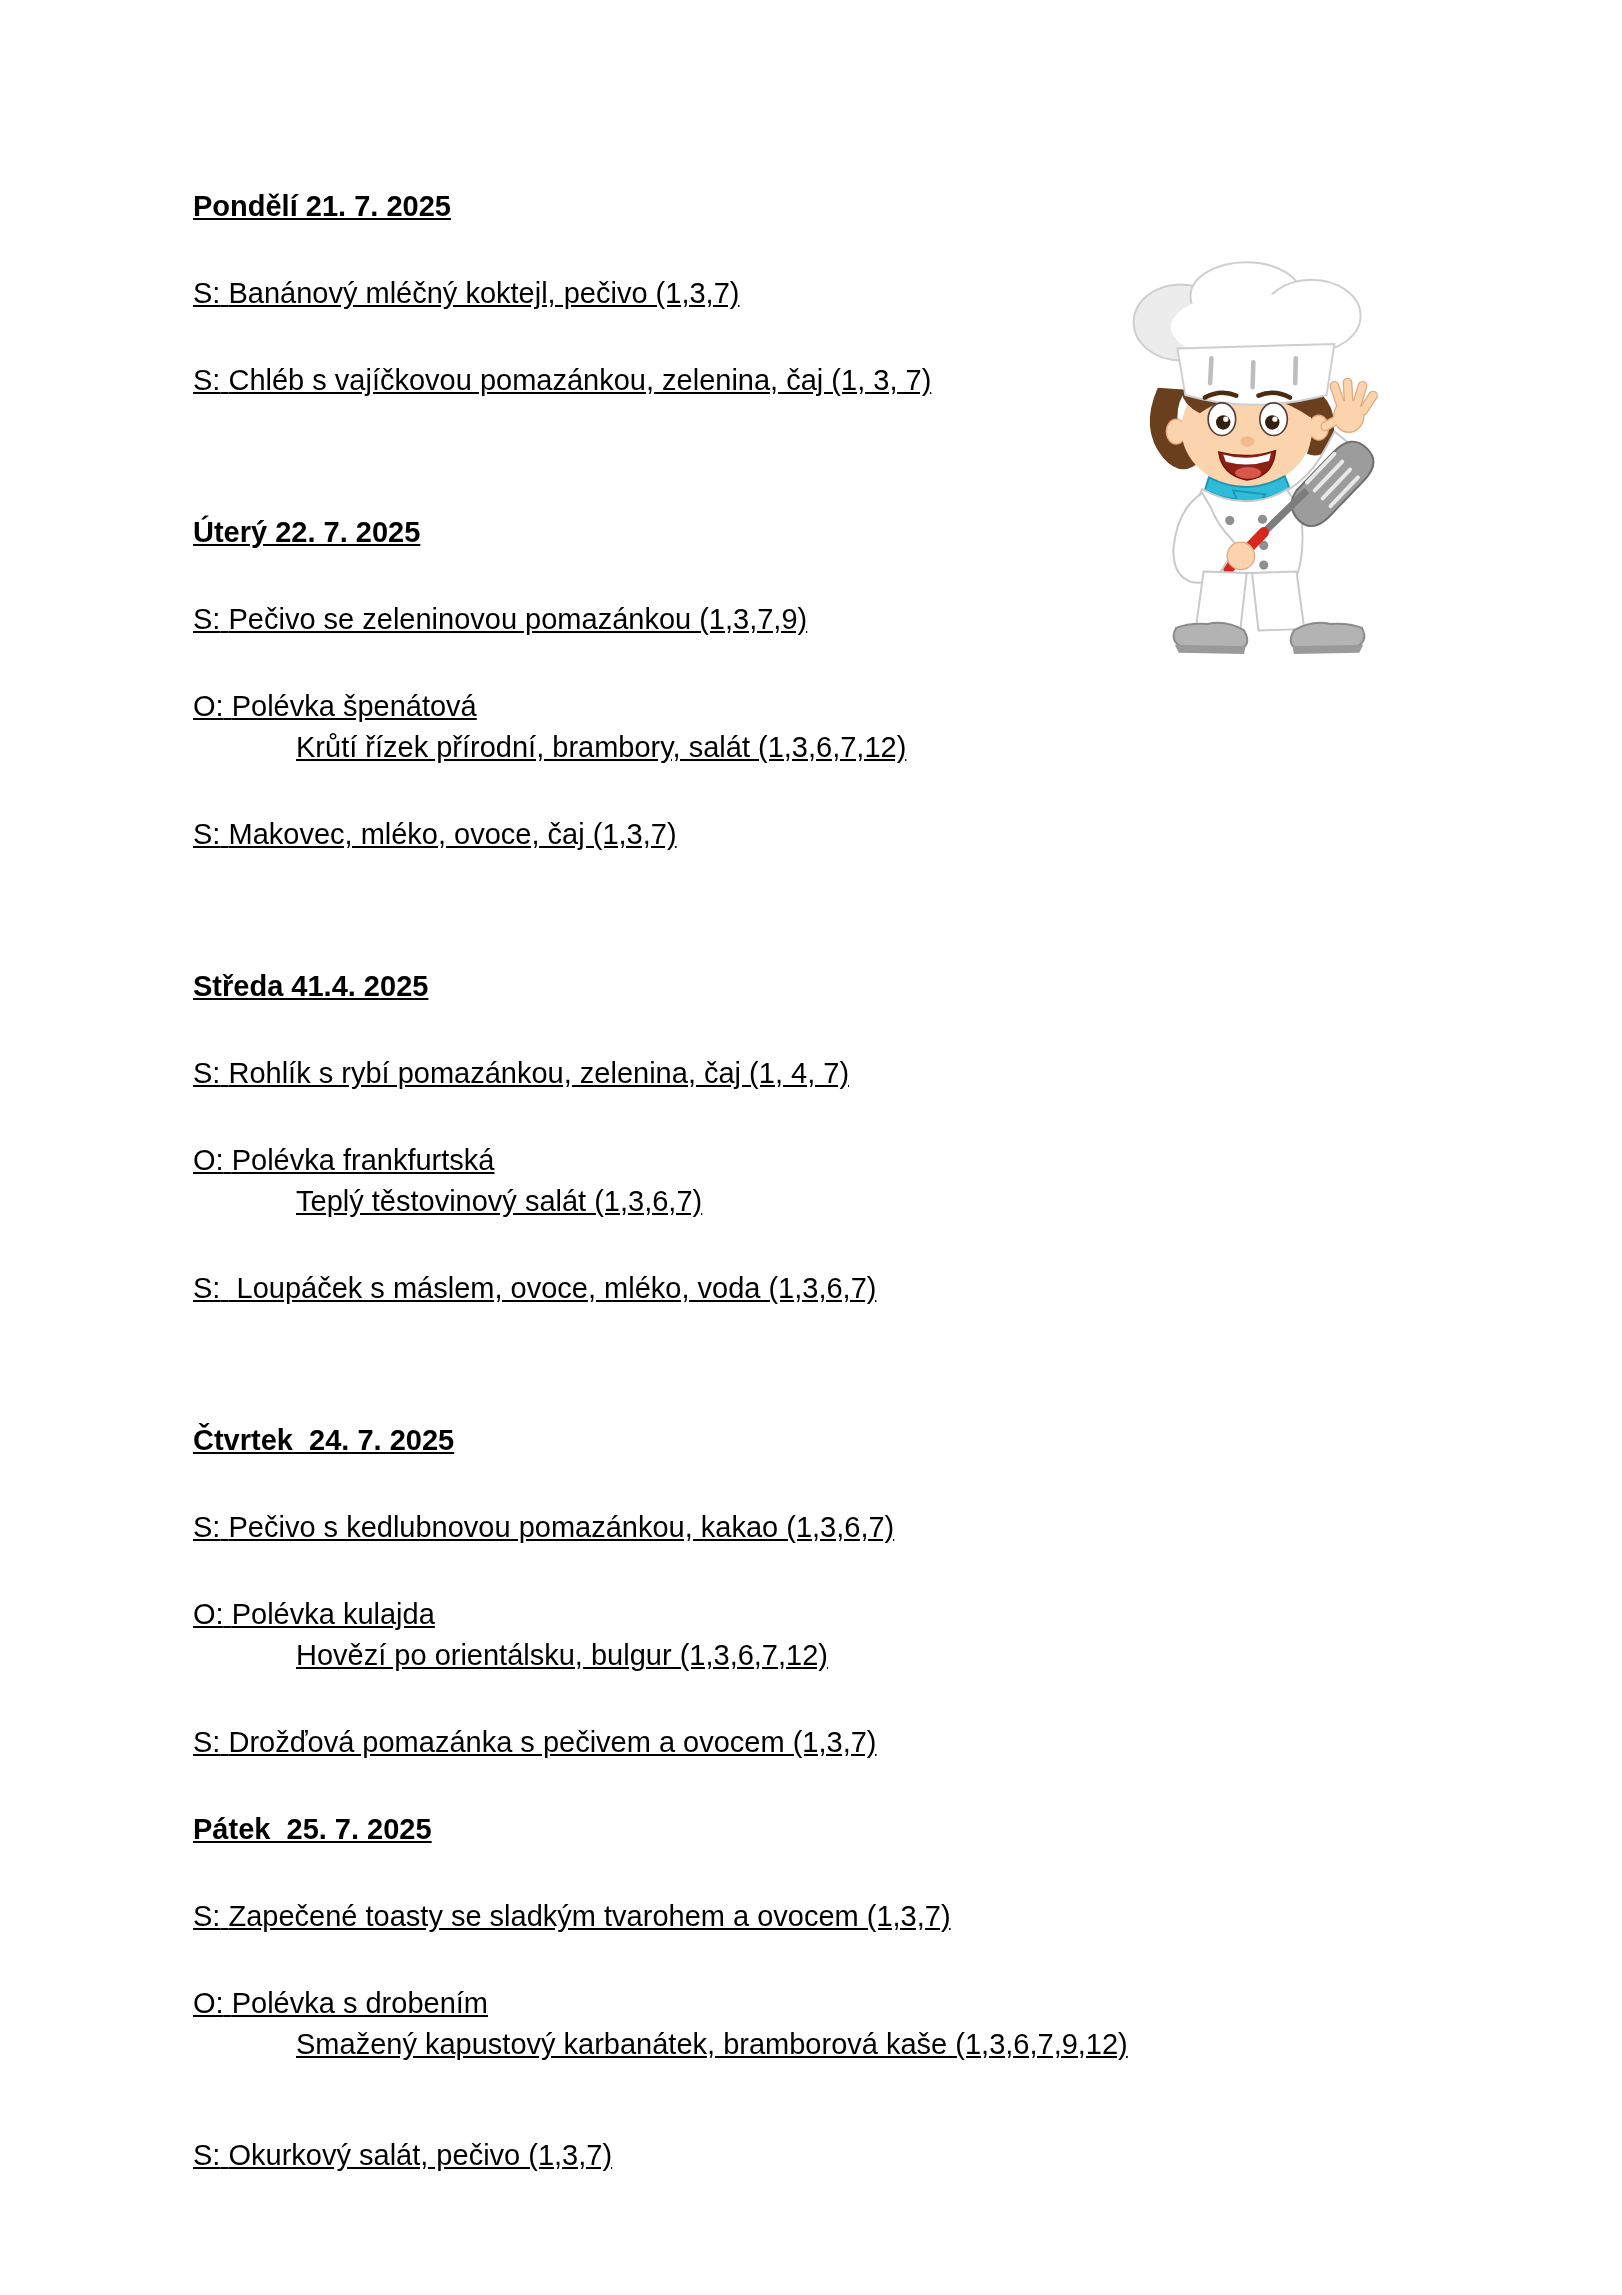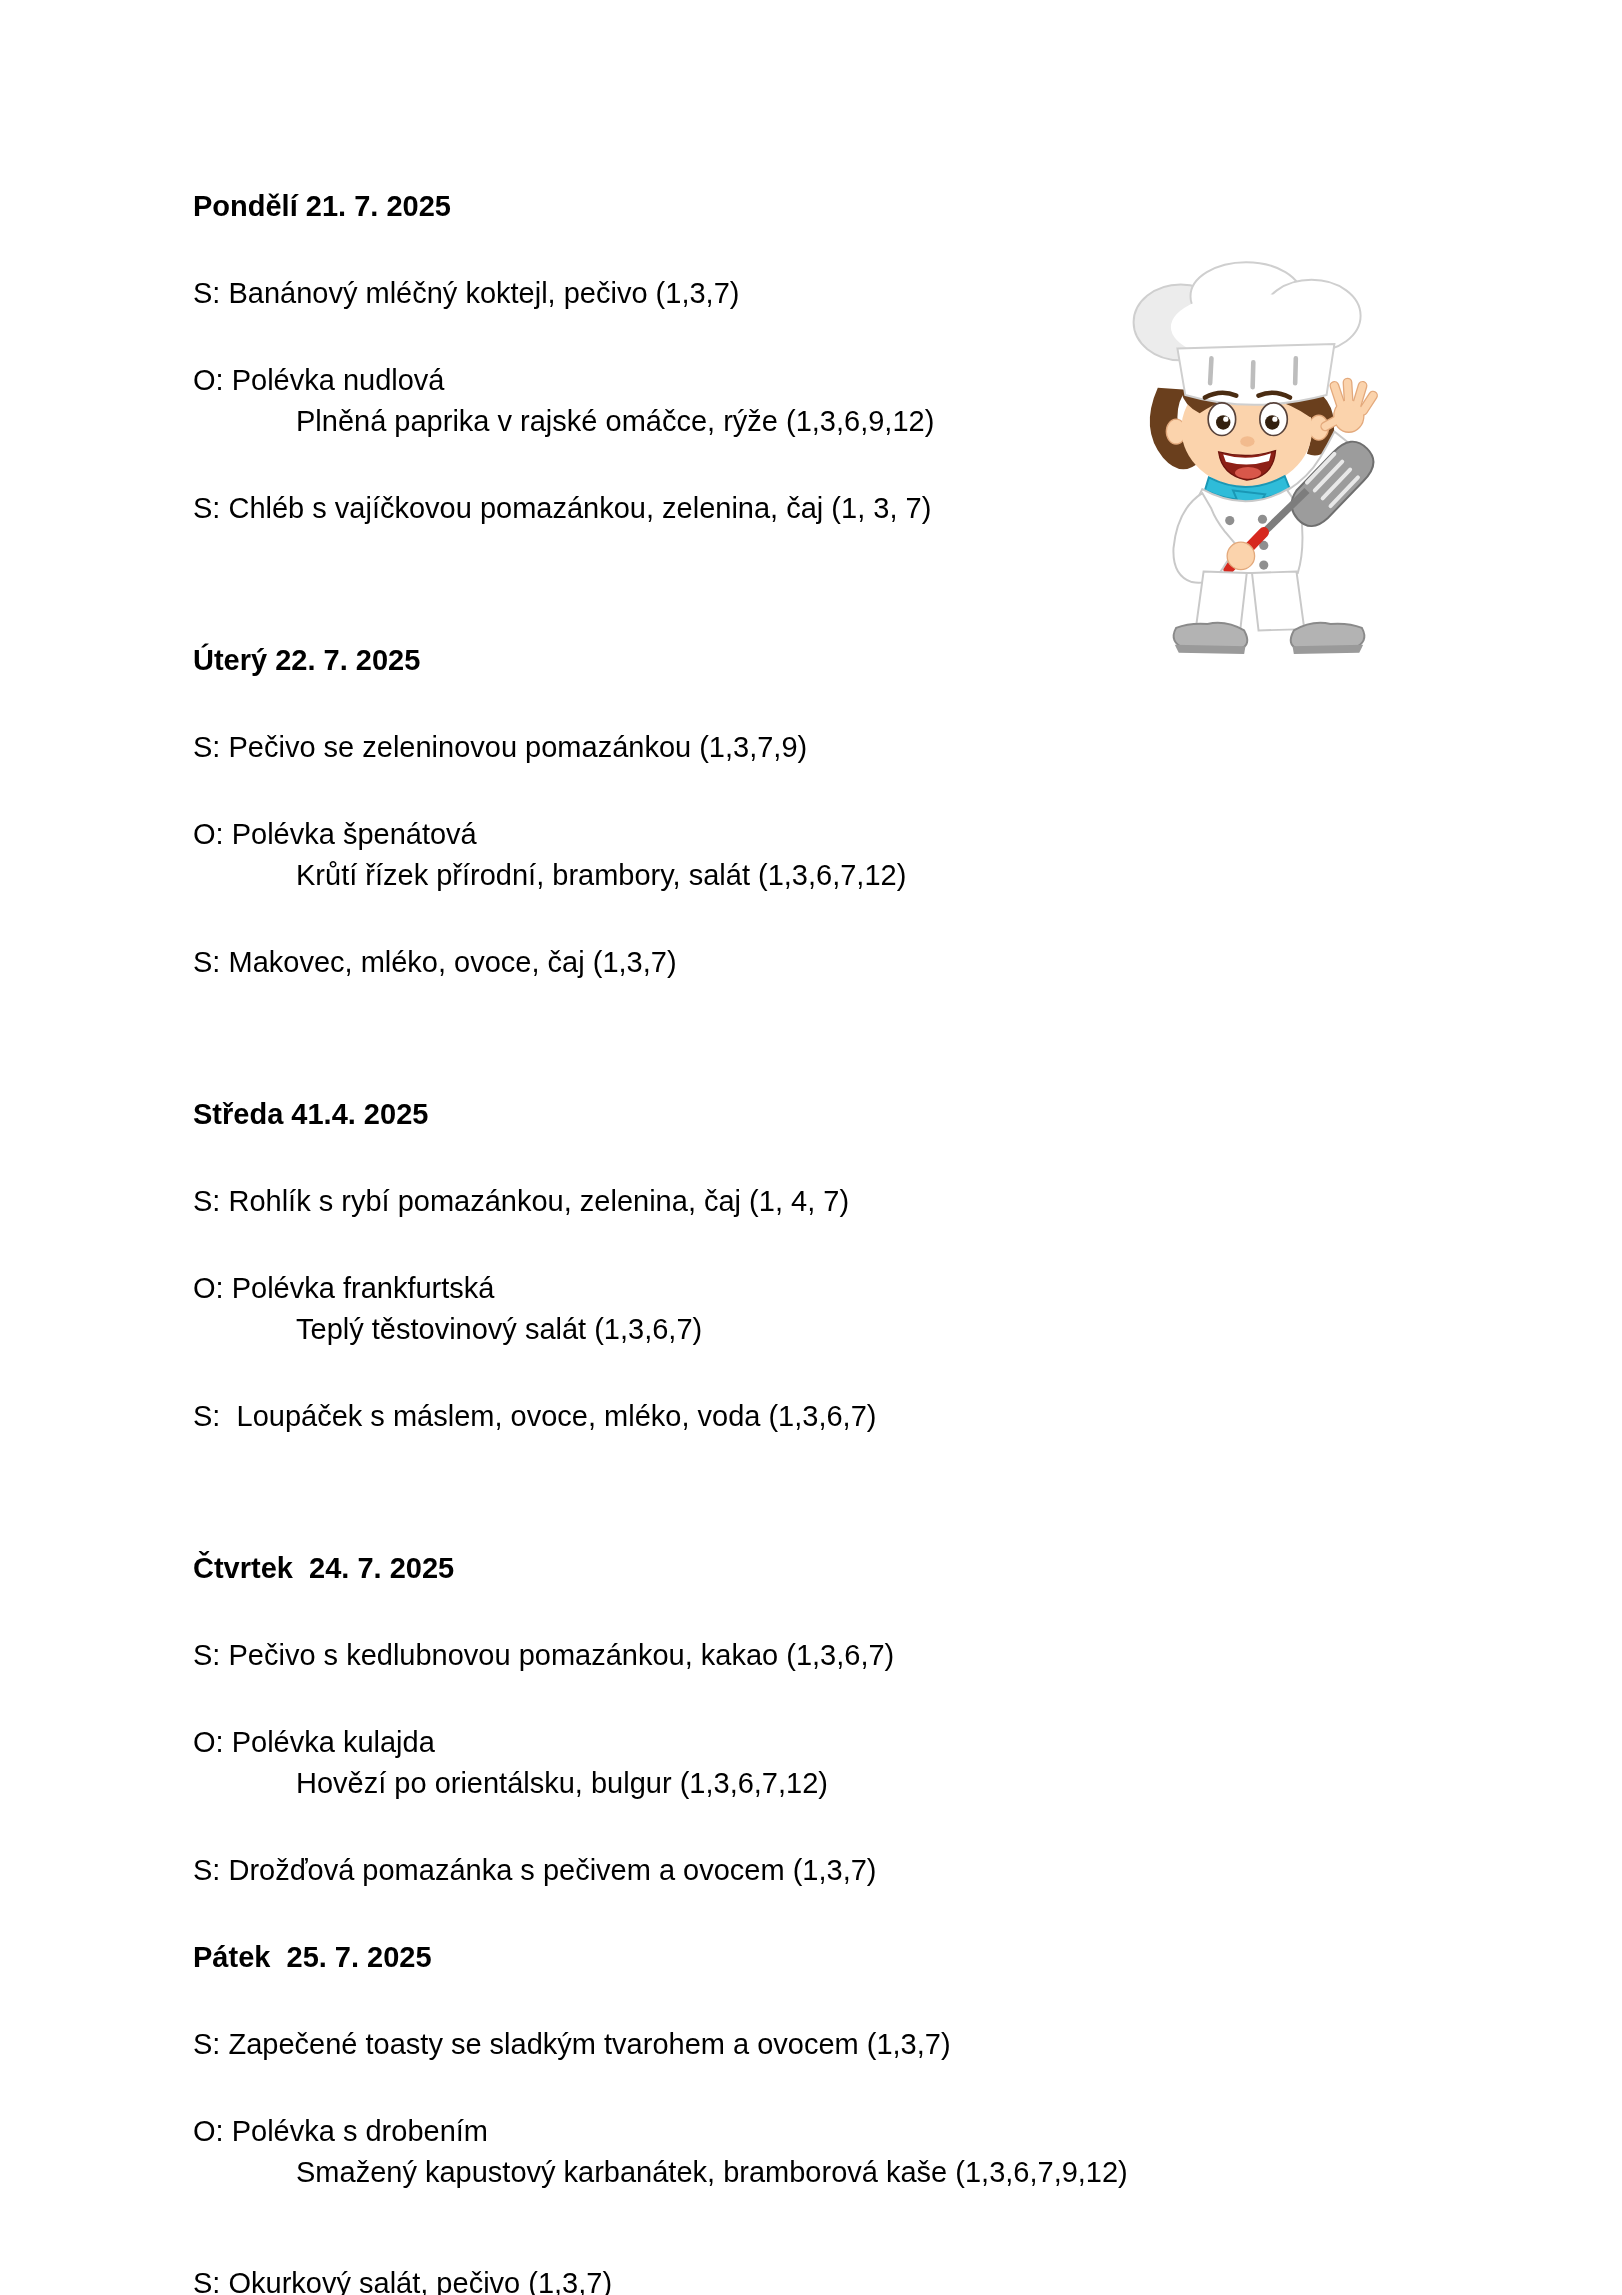--- a/index.html
+++ b/index.html
@@ -14,21 +14,21 @@
     overflow: hidden;
   }
   .doc {
     position: absolute;
     left: 193px;
     top: 186px;
     width: 1152px;
     display: flex;
     flex-direction: column;
   }
-  .day { display: flex; flex-direction: column; }
+  .day { display: flex; flex-direction: column; text-decoration: underline; }
   .day-heading {
     font-size: 29px;
     font-weight: bold;
     line-height: 41px;
     margin: 77px 0 34px 0;
     white-space: pre;
   }
   .day.first .day-heading { margin-top: 0; }
   .day.tight .day-heading { margin-top: 12px; }
   .line {
@@ -51,21 +51,20 @@
   }
 </style>
 </head>
 <body>
 
 <div class="doc">
 
   <section class="day first">
     <h2 class="day-heading">Pondělí 21. 7. 2025</h2>
     <p class="line"><span>S:</span> <span>Banánový mléčný koktejl, pečivo (1,3,7)</span></p>
-    <p class="line"><span>O:</span> <span>Polévka nudlová</span><span class="lunch-main">Plněná paprika v rajské omáčce, rýže (1,3,6,9,12)</span></p>
     <p class="line"><span>S:</span> <span>Chléb s vajíčkovou pomazánkou, zelenina, čaj (1, 3, 7)</span></p>
   </section>
 
   <section class="day">
     <h2 class="day-heading">Úterý 22. 7. 2025</h2>
     <p class="line"><span>S:</span> <span>Pečivo se zeleninovou pomazánkou (1,3,7,9)</span></p>
     <p class="line"><span>O:</span> <span>Polévka špenátová</span><span class="lunch-main">Krůtí řízek přírodní, brambory, salát (1,3,6,7,12)</span></p>
     <p class="line"><span>S:</span> <span>Makovec, mléko, ovoce, čaj (1,3,7)</span></p>
   </section>
 

